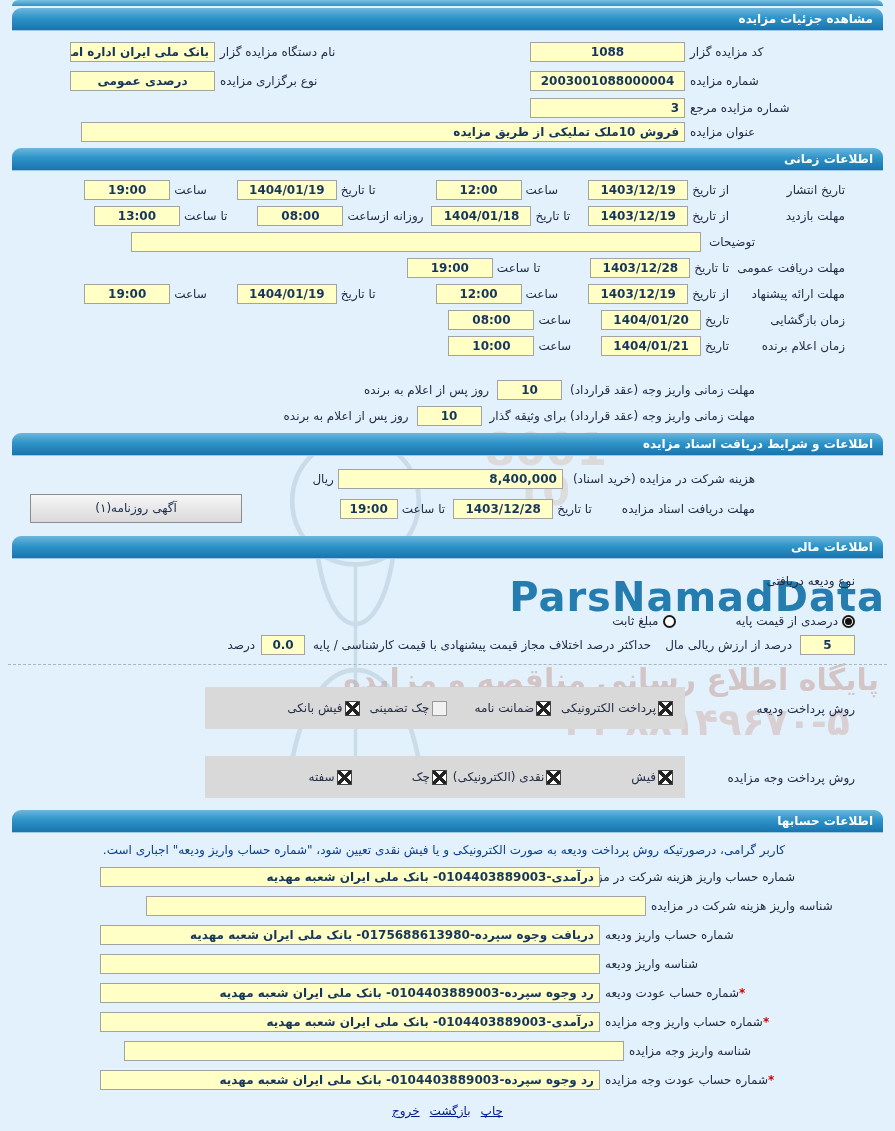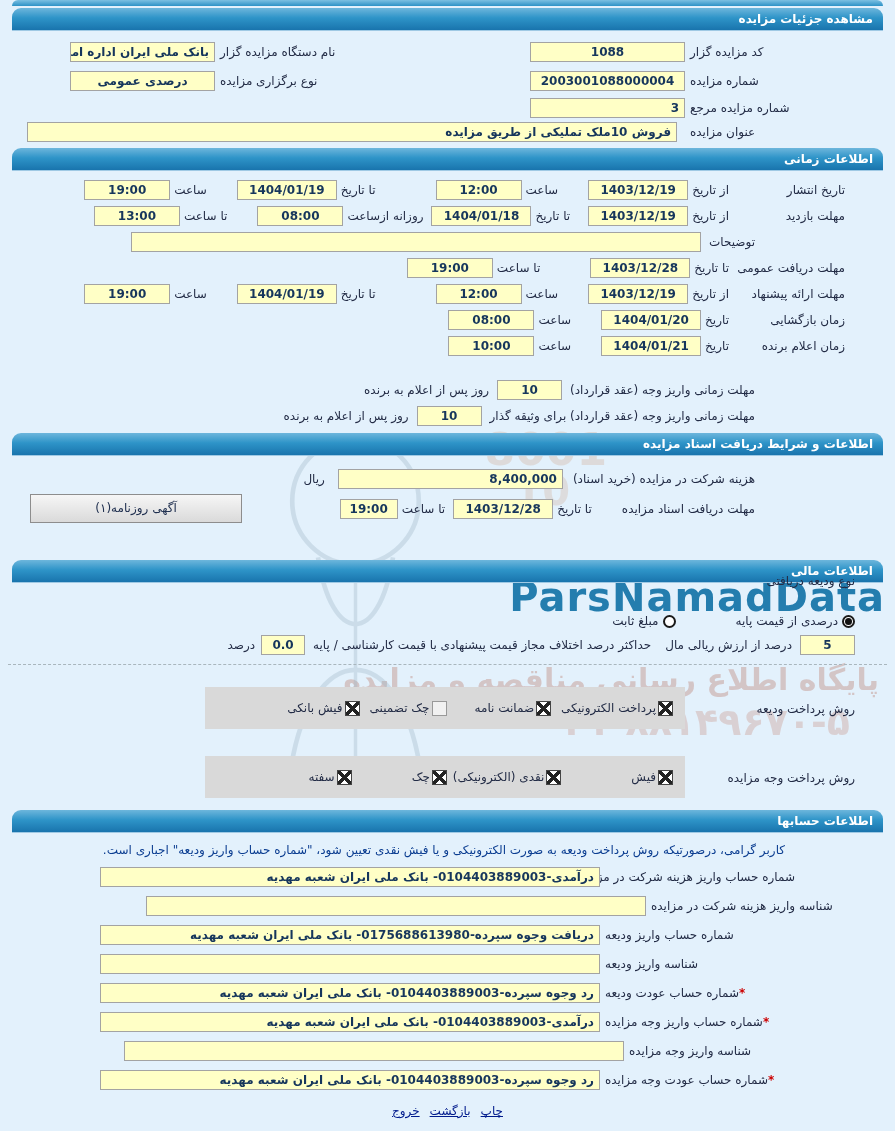--- a/index.html
+++ b/index.html
@@ -90,21 +90,21 @@
     <div class="in" style="width:155px;margin-right:5px">2003001088000004</div>
     <span class="lbl glbl2" style="margin-right:185px">نوع برگزاری مزایده</span>
     <div class="in" style="width:145px;margin-right:5px">درصدی عمومی</div>
   </div>
   <div class="row" style="top:97px;padding-right:35px">
     <span class="lbl glbl">شماره مزایده مرجع</span>
     <div class="in ta-r" style="width:155px;margin-right:5px">3</div>
   </div>
   <div class="row" style="top:121px;padding-right:35px">
     <span class="lbl glbl">عنوان مزایده</span>
-    <div class="in ta-r" style="width:650px;margin-right:13px">فروش 10ملک تملیکی از طریق مزایده</div>
+    <div class="in ta-r" style="width:604px;margin-right:5px">فروش 10ملک تملیکی از طریق مزایده</div>
   </div>
 
   <div class="bar" style="top:148px">اطلاعات زمانی</div>
 
   <div class="row" style="top:179px;padding-right:50px">
     <span class="lbl tlbl">تاریخ انتشار</span>
     <span class="sub">از تاریخ</span>
     <div class="in date">1403/12/19</div>
     <span class="sub" style="margin-right:30px">ساعت</span>
     <div class="in time">12:00</div>
@@ -177,34 +177,34 @@
     <span class="lbl">مهلت زمانی واریز وجه (عقد قرارداد) برای وثیقه گذار</span>
     <div class="in" style="width:65px;margin-right:8px">10</div>
     <span class="lbl" style="margin-right:8px">روز پس از اعلام به برنده</span>
   </div>
 
   <div class="bar" style="top:433px">اطلاعات و شرایط دریافت اسناد مزایده</div>
 
   <div class="row" style="top:468px;padding-right:140px">
     <span class="lbl">هزینه شرکت در مزایده (خرید اسناد)</span>
     <div class="in ta-r" style="width:225px;margin-right:10px">8,400,000</div>
-    <span class="lbl" style="margin-right:13px">ریال</span>
+    <span class="lbl" style="margin-right:4px">ریال</span>
   </div>
 
   <div class="row" style="top:498px;padding-right:140px">
     <span class="lbl">مهلت دریافت اسناد مزایده</span>
     <span class="sub" style="margin-right:30px">تا تاریخ</span>
     <div class="in date">1403/12/28</div>
     <span class="sub" style="margin-right:8px">تا ساعت</span>
     <div class="in" style="width:58px">19:00</div>
   </div>
 
   <div class="btn">آگهی روزنامه(۱)</div>
 
-  <div class="bar" style="top:560px">اطلاعات مالی</div>
+  <div class="bar" style="top:536px">اطلاعات مالی</div>
 
   <div class="row" style="top:570px;padding-right:40px">
     <span class="lbl">نوع ودیعه دریافتی</span>
   </div>
 
   <div class="row" style="top:610px;padding-right:40px">
     <span class="rb on"></span>
     <span class="lbl">درصدی از قیمت پایه</span>
     <span class="rb" style="margin-right:60px"></span>
     <span class="lbl">مبلغ ثابت</span>

